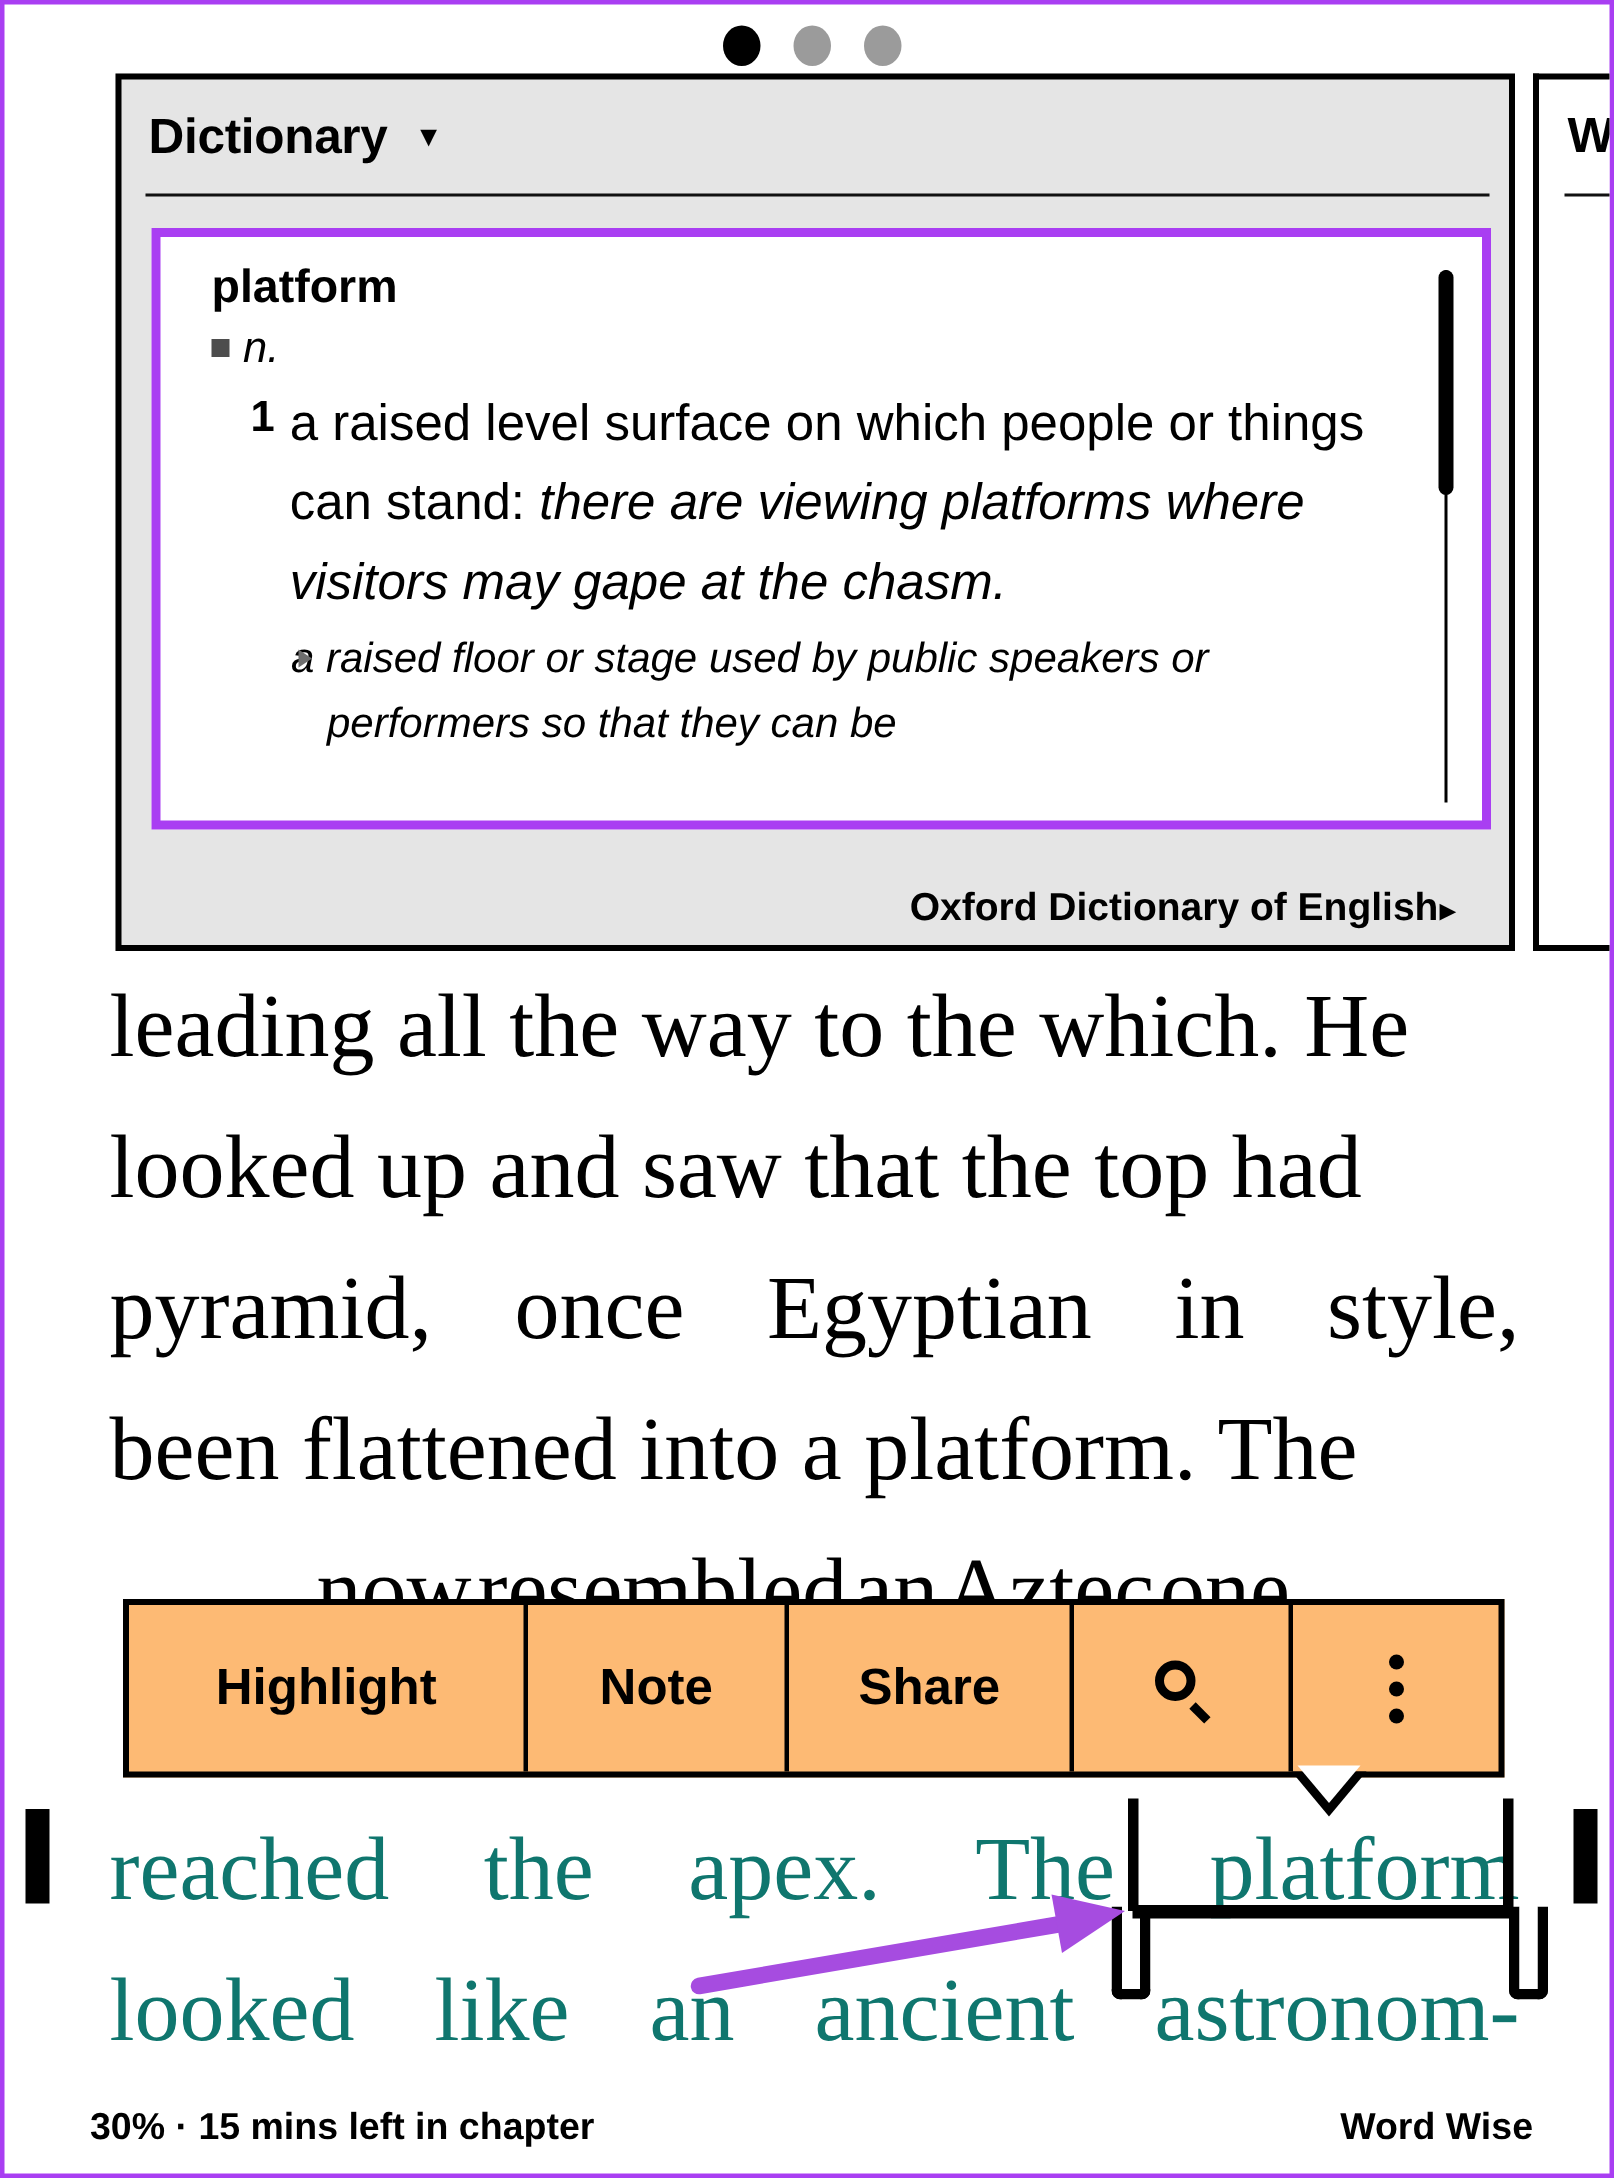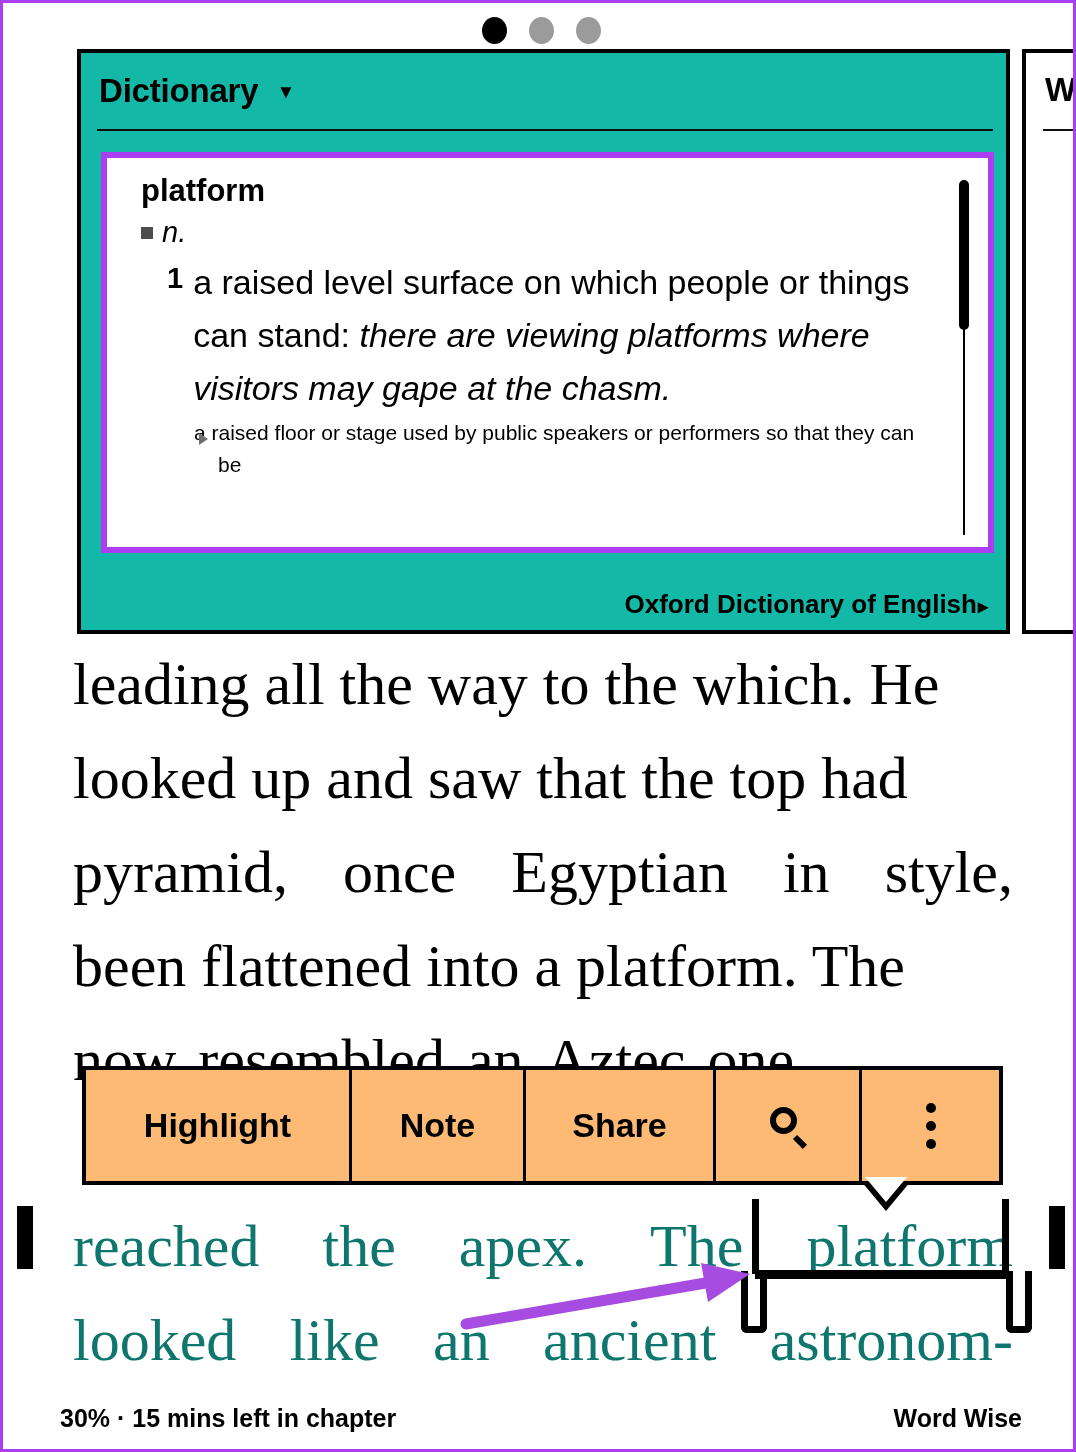--- a/index.html
+++ b/index.html
@@ -37,21 +37,21 @@
   .dot.active { background: #000000; }
 
   
   .dict-card {
     position: absolute;
     left: 74px;
     top: 46px;
     width: 933px;
     height: 585px;
     border: 4px solid #000000;
-    background: #14b8a6;
+    background: #e5e5e5;
     box-sizing: border-box;
   }
   .dict-header {
     position: relative;
     height: 76px;
     display: flex;
     align-items: center;
     padding-left: 18px;
   }
   .dict-title {
@@ -146,24 +146,25 @@
     width: 0;
     height: 0;
     border-left: 9px solid #6e6e6e;
     border-top: 6px solid transparent;
     border-bottom: 6px solid transparent;
     position: relative;
     top: 16px;
     margin-right: 10px;
   }
   .subsense-text {
-    font-size: 21px;
+    font-size: 28px;
     line-height: 1.56;
     text-indent: -24px;
     padding-left: 0;
+    font-style: italic;
   }
 
   
   .def-scroll-track {
     position: absolute;
     right: 23px;
     top: 22px;
     width: 2px;
     height: 355px;
     background: #000;
@@ -173,21 +174,21 @@
     right: 19px;
     top: 22px;
     width: 10px;
     height: 150px;
     background: #000;
     border-radius: 5px;
   }
 
   .dict-source {
     position: absolute;
-    right: 18px;
+    right: 36px;
     bottom: 10px;
     font-size: 26px;
     font-weight: bold;
     color: #000;
     white-space: nowrap;
   }
   .dict-source .src-caret {
     font-size: 20px;
     margin-left: 1px;
   }
@@ -472,21 +473,21 @@
     <div class="bline">leading all the way to the which. He</div>
     <div class="bline">looked up and saw that the top had</div>
     <div class="bline justify">
       <span>pyramid,</span>
       <span>once</span>
       <span>Egyptian</span>
       <span>in</span>
       <span>style,</span>
     </div>
     <div class="bline">been flattened into a platform. The</div>
-    <div class="bline justify" style="justify-content:flex-start;gap:22px;">
+    <div class="bline justify" style="justify-content:center;gap:4px;">
       <span>now</span>
       <span>resembled</span>
       <span>an</span>
       <span>Aztec</span>
       <span>one.</span>
     </div>
   </div>
 
   <div class="book-lower">
     <div class="bline justify">

